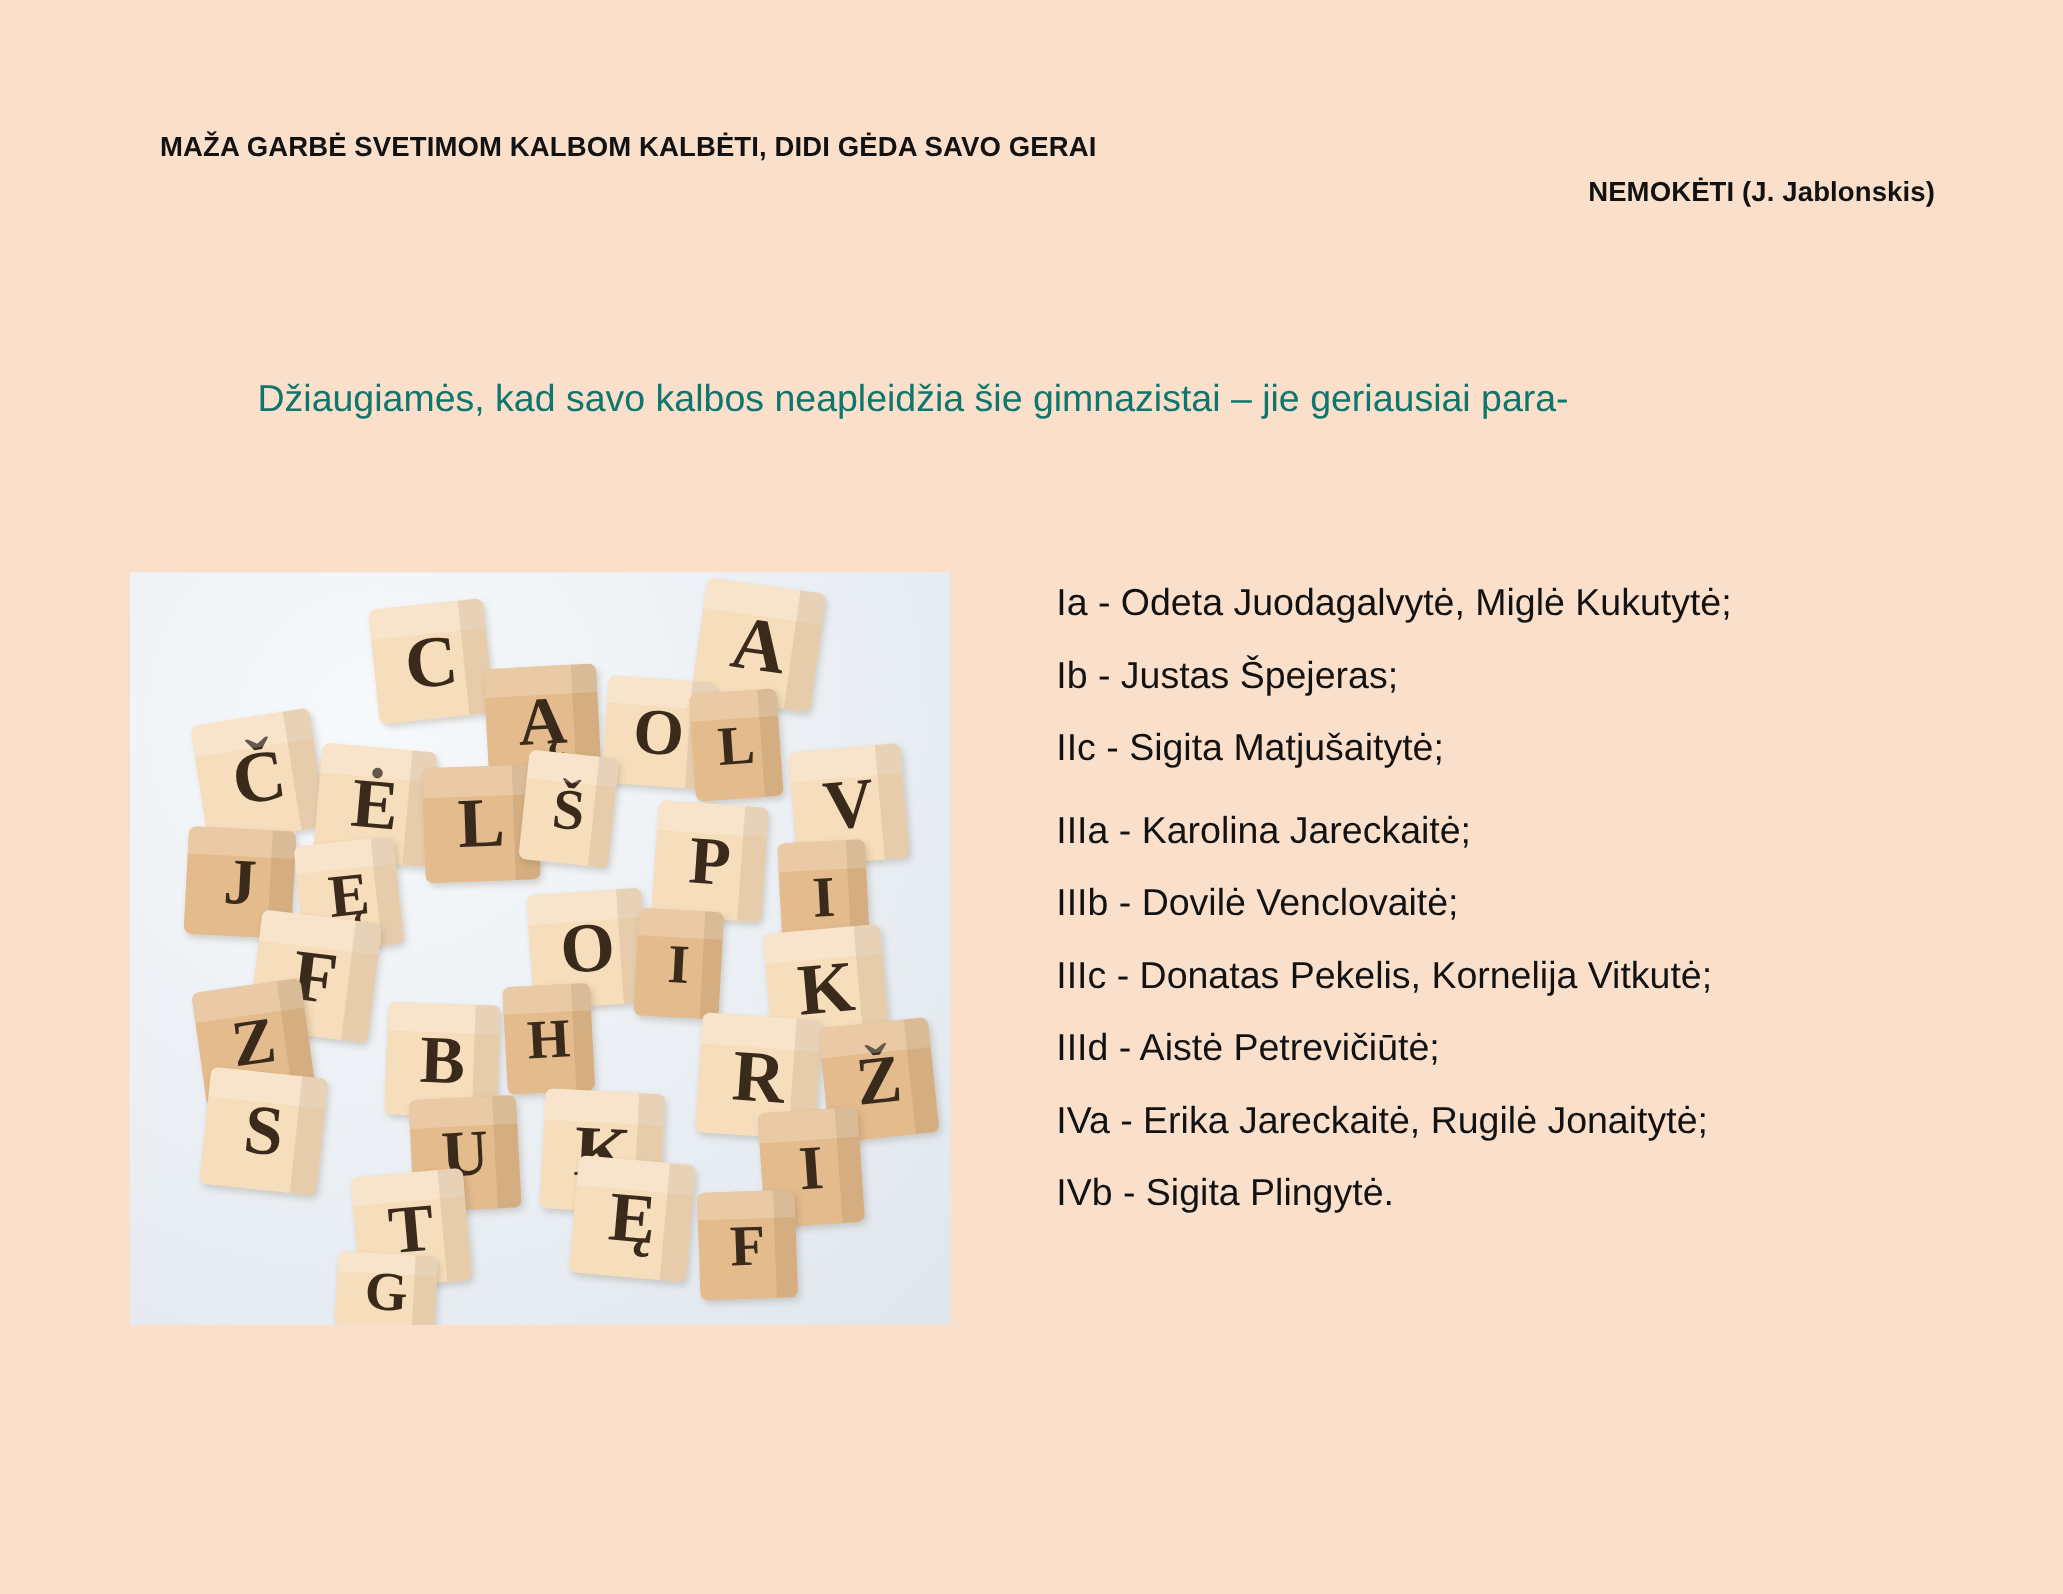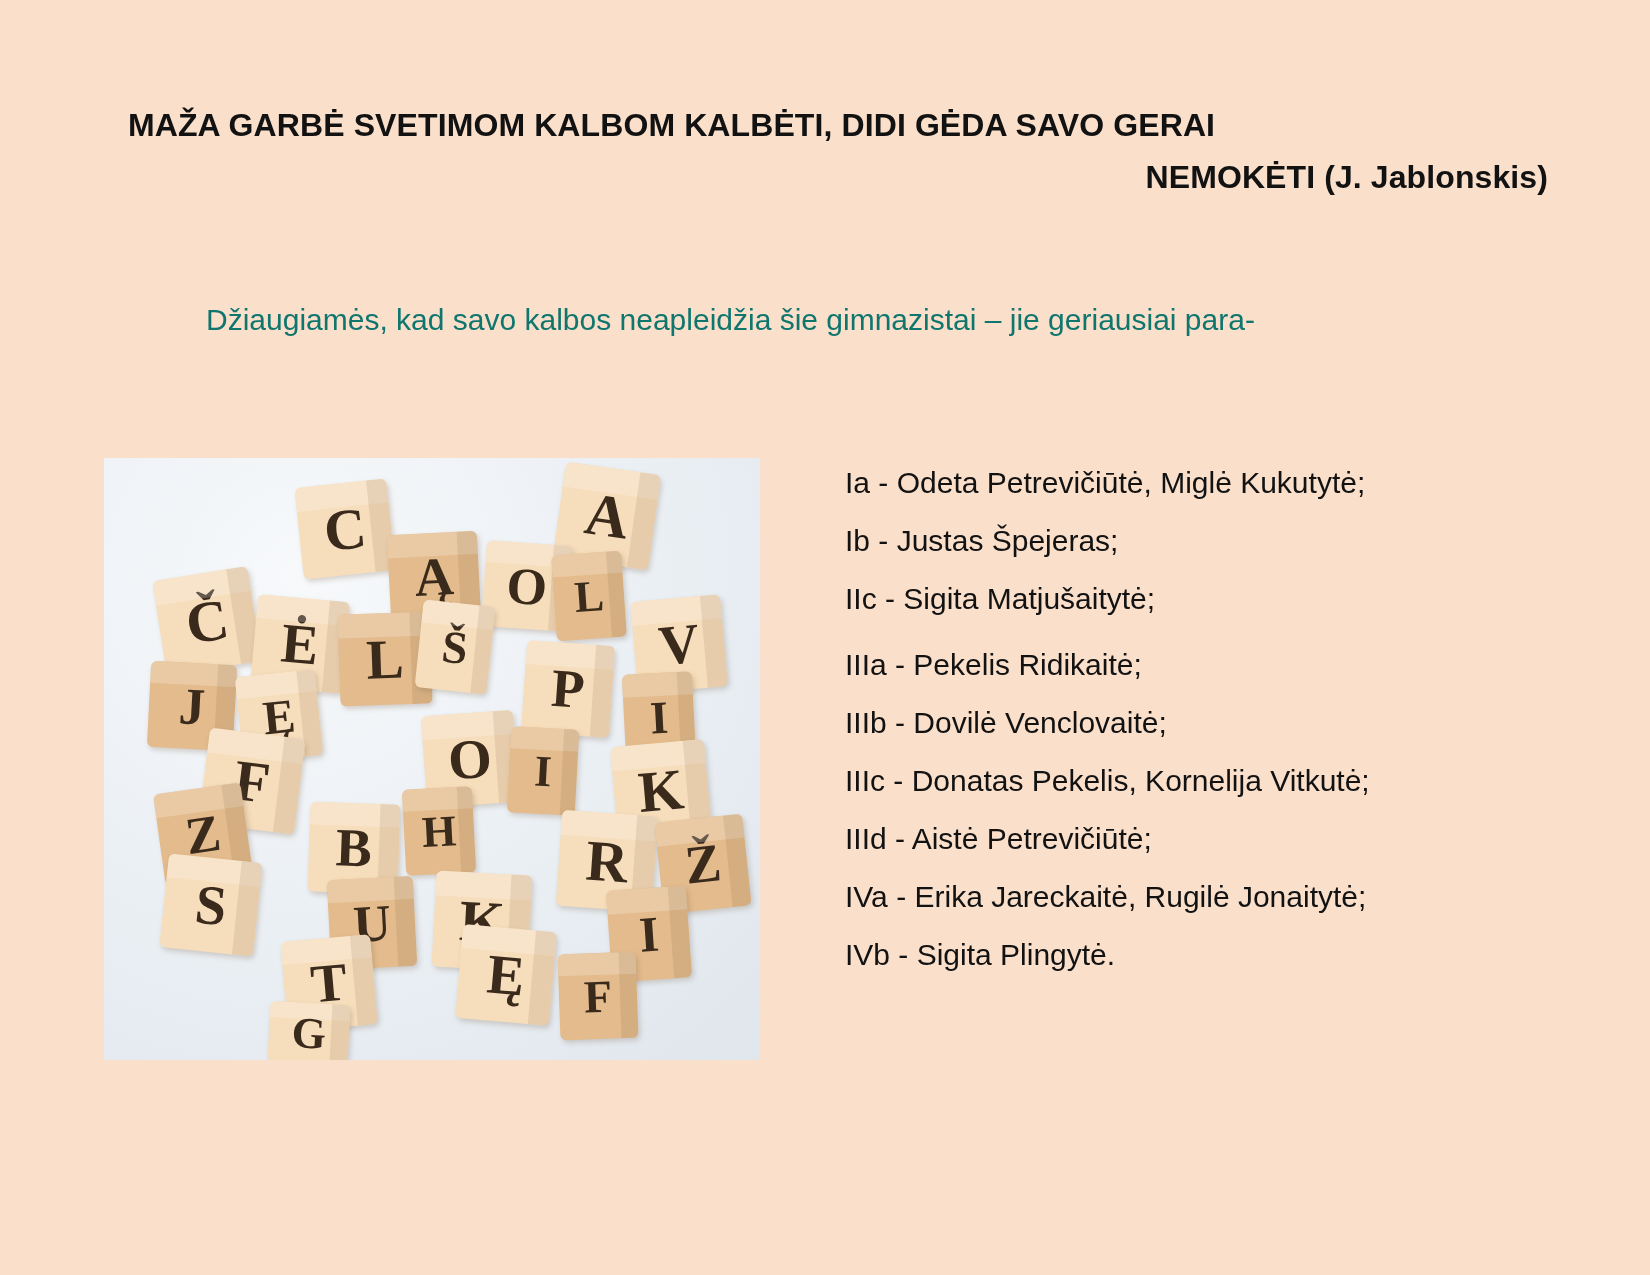--- a/index.html
+++ b/index.html
@@ -18,21 +18,21 @@
     position: relative;
     width: 1650px;
     height: 1275px;
     box-sizing: border-box;
   }
   .title {
     position: absolute;
     left: 128px;
     top: 100px;
     width: 1420px;
-    font-size: 32px;
+    font-size: 22px;
     font-weight: bold;
     line-height: 1.62;
     letter-spacing: 0.1px;
     color: #121212;
   }
   .title .line2 {
     display: block;
     text-align: right;
   }
   .intro {
@@ -152,24 +152,24 @@
       <div class="cube light" style="left:330px;top:415px;width:96px;height:96px;font-size:58px;transform:rotate(3deg);"><div class="face-top"></div><div class="face-side"></div>K</div>
       <div class="cube dark" style="left:505px;top:430px;width:80px;height:92px;font-size:50px;transform:rotate(-4deg);"><div class="face-top"></div><div class="face-side"></div>I</div>
       <div class="cube light" style="left:180px;top:480px;width:90px;height:90px;font-size:54px;transform:rotate(-5deg);"><div class="face-top"></div><div class="face-side"></div>T</div>
       <div class="cube light" style="left:355px;top:470px;width:94px;height:94px;font-size:56px;transform:rotate(5deg);"><div class="face-top"></div><div class="face-side"></div>Ę</div>
       <div class="cube dark" style="left:455px;top:495px;width:78px;height:86px;font-size:46px;transform:rotate(-2deg);"><div class="face-top"></div><div class="face-side"></div>F</div>
       <div class="cube light" style="left:165px;top:545px;width:80px;height:60px;font-size:44px;transform:rotate(3deg);"><div class="face-top"></div><div class="face-side"></div>G</div>
     </div>
   </div>
 
   <div class="list">
-    <div class="list-row">Ia - Odeta Petrevičiūtė,   Miglė  Kukutytė;</div>
+    <div class="list-row">Ia - Odeta Juodagalvytė,   Miglė  Kukutytė;</div>
     <div class="list-row">Ib -  Justas  Špejeras;</div>
     <div class="list-row">IIc - Sigita  Matjušaitytė;</div>
-    <div class="list-row gap">IIIa - Pekelis Ridikaitė;</div>
+    <div class="list-row gap">IIIa - Karolina Jareckaitė;</div>
     <div class="list-row">IIIb - Dovilė  Venclovaitė;</div>
     <div class="list-row">IIIc - Donatas Pekelis, Kornelija  Vitkutė;</div>
     <div class="list-row">IIId - Aistė  Petrevičiūtė;</div>
     <div class="list-row">IVa - Erika Jareckaitė, Rugilė  Jonaitytė;</div>
     <div class="list-row">IVb - Sigita  Plingytė.</div>
   </div>
 
 </div>
 
 </body></html>

